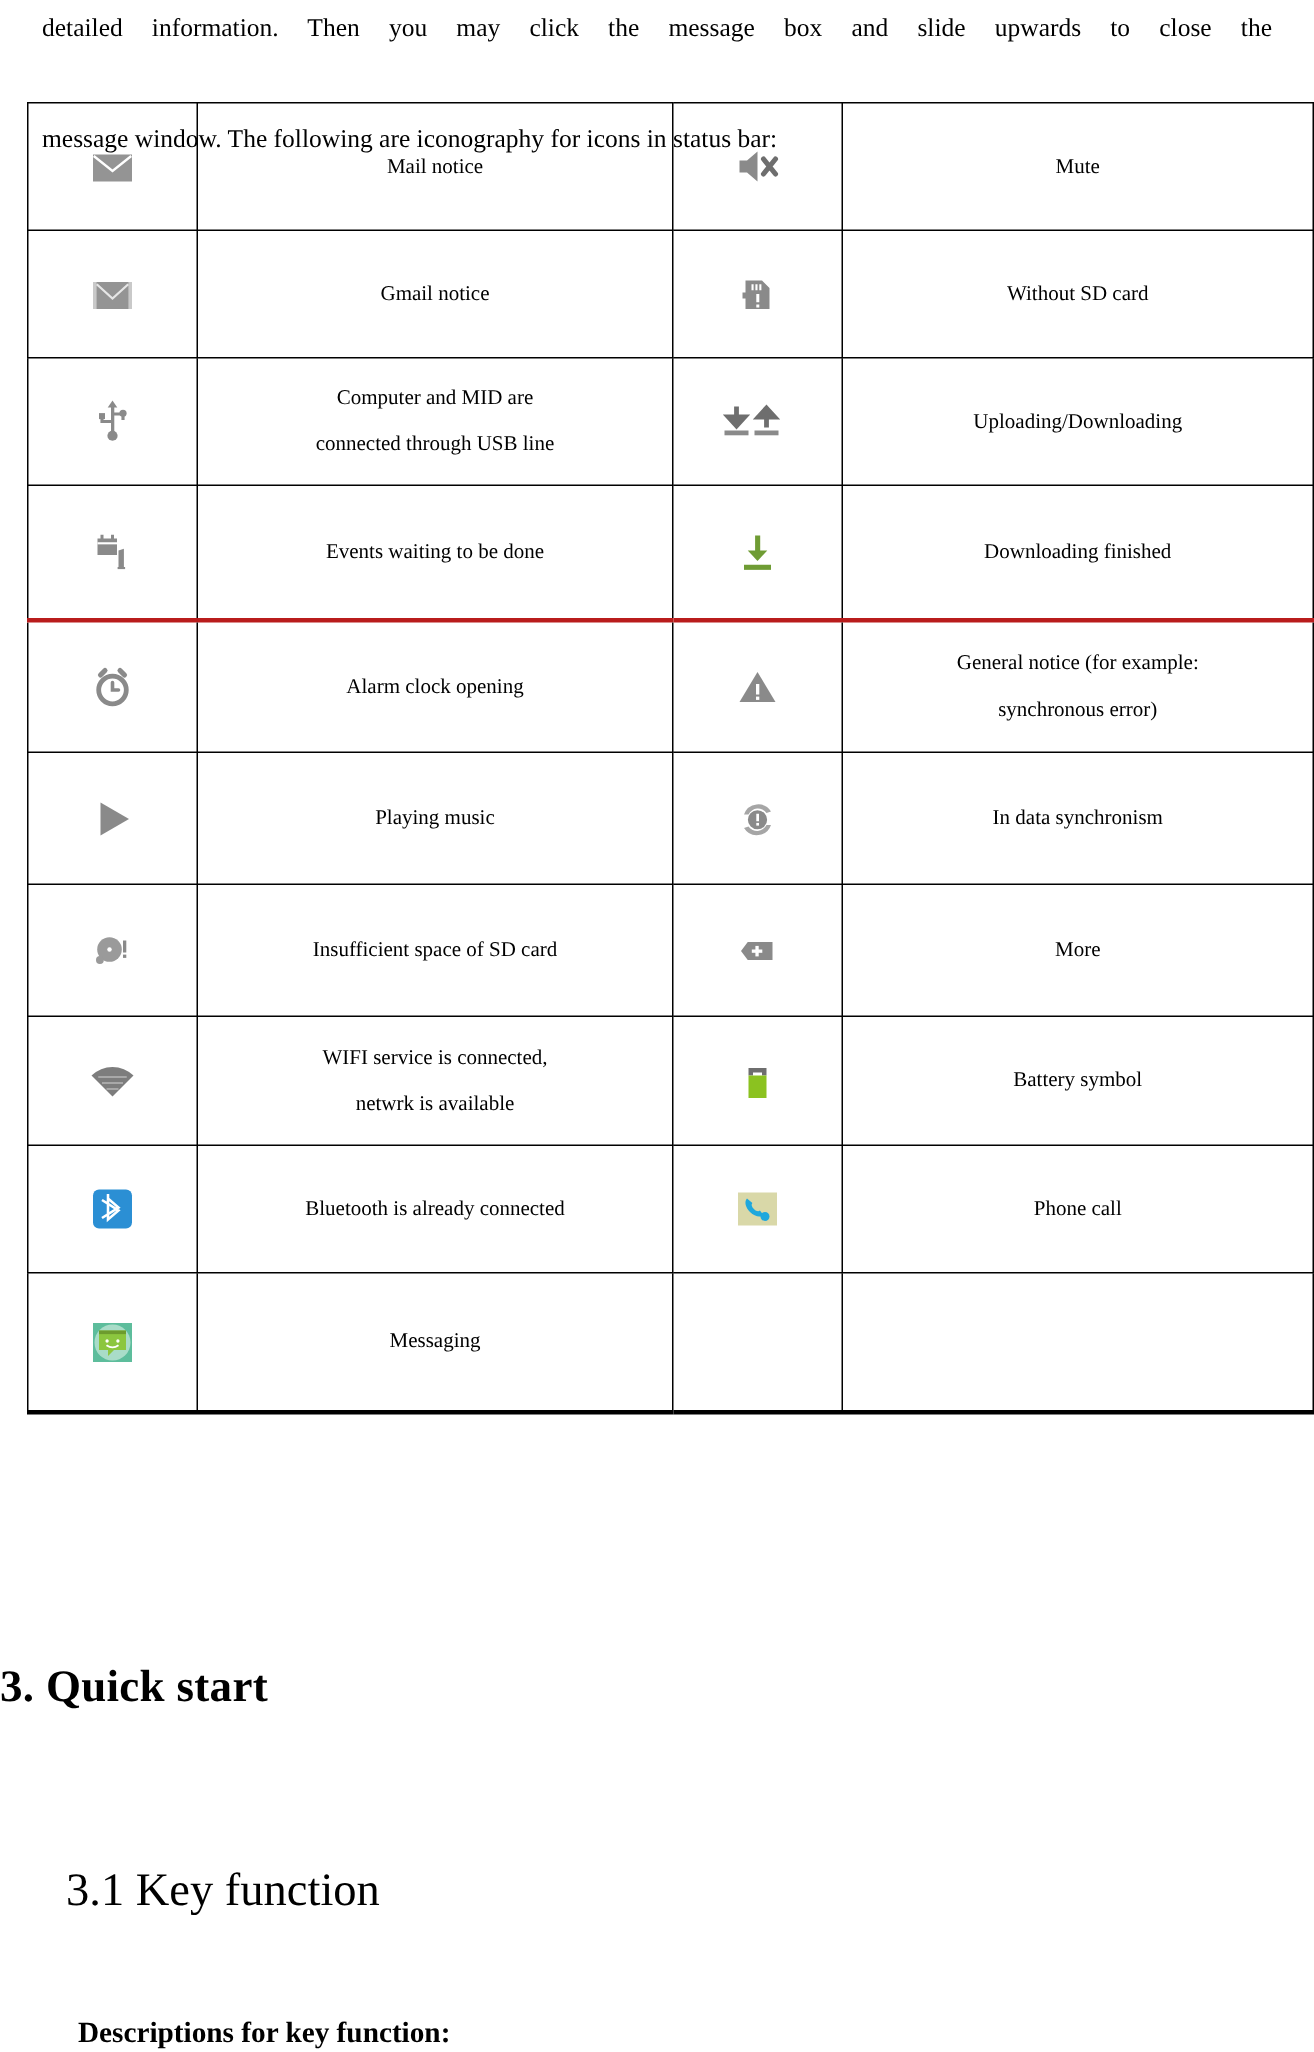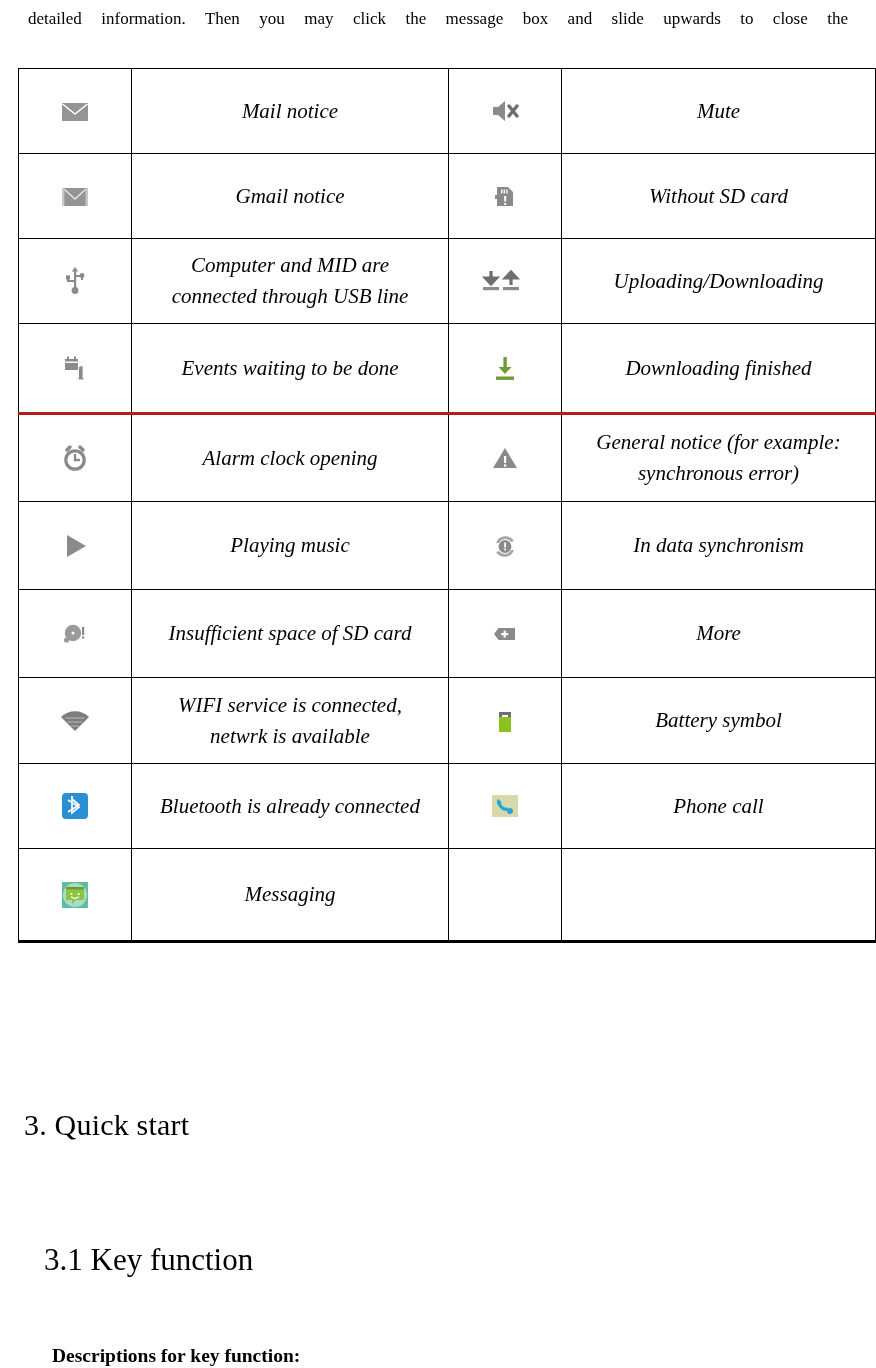--- a/index.html
+++ b/index.html
@@ -42,23 +42,22 @@
     top: 68px;
     width: 855px;
     border-collapse: collapse;
     table-layout: fixed;
   }
   table.icon-table td {
     border: 1px solid #000000;
     padding: 0;
     text-align: center;
     vertical-align: middle;
-    font-size: 21px;
+    font-size: 14px;
     line-height: 31px;
-    font-style: italic;
   }
   td.icon-cell { width: 112px; }
   td.text-cell { width: 316px; }
   td.icon-cell2 { width: 112px; }
   td.text-cell2 { width: 313px; }
 
   tr.page-break td { border-bottom: 3px solid #b91c1c; }
   tr.last-row td { border-bottom: 3px solid #000000; }
 
   .cell-label { display: block; padding: 4px 6px; }
@@ -72,23 +71,22 @@
     vertical-align: middle;
   }
   .ico svg { display: block; width: 42px; height: 42px; }
 
   
   .h-quickstart {
     position: absolute;
     left: 0px;
     top: 1108px;
     font-size: 30px;
-    font-weight: normal;
+    font-weight: bold;
     letter-spacing: 0.2px;
-    padding-left: 24px;
   }
   .h-key {
     position: absolute;
     left: 44px;
     top: 1242px;
     font-size: 31px;
     font-weight: normal;
   }
   .h-desc {
     position: absolute;
@@ -96,20 +94,21 @@
     top: 1345px;
     font-size: 19.5px;
     font-weight: bold;
   }
 </style>
 </head>
 <body>
 
 <div class="intro">
   <p class="l1">detailed information. Then you may click the message box and slide upwards to close the</p>
+  <p>message window. The following are iconography for icons in status bar:</p>
 </div>
 
 <table class="icon-table">
   <tbody>
 
   <tr style="height:85px;">
     <td class="icon-cell">
       <span class="ico">
         <svg viewBox="0 0 42 42">
           <rect x="8" y="13" width="26" height="18" fill="#949494"></rect>

